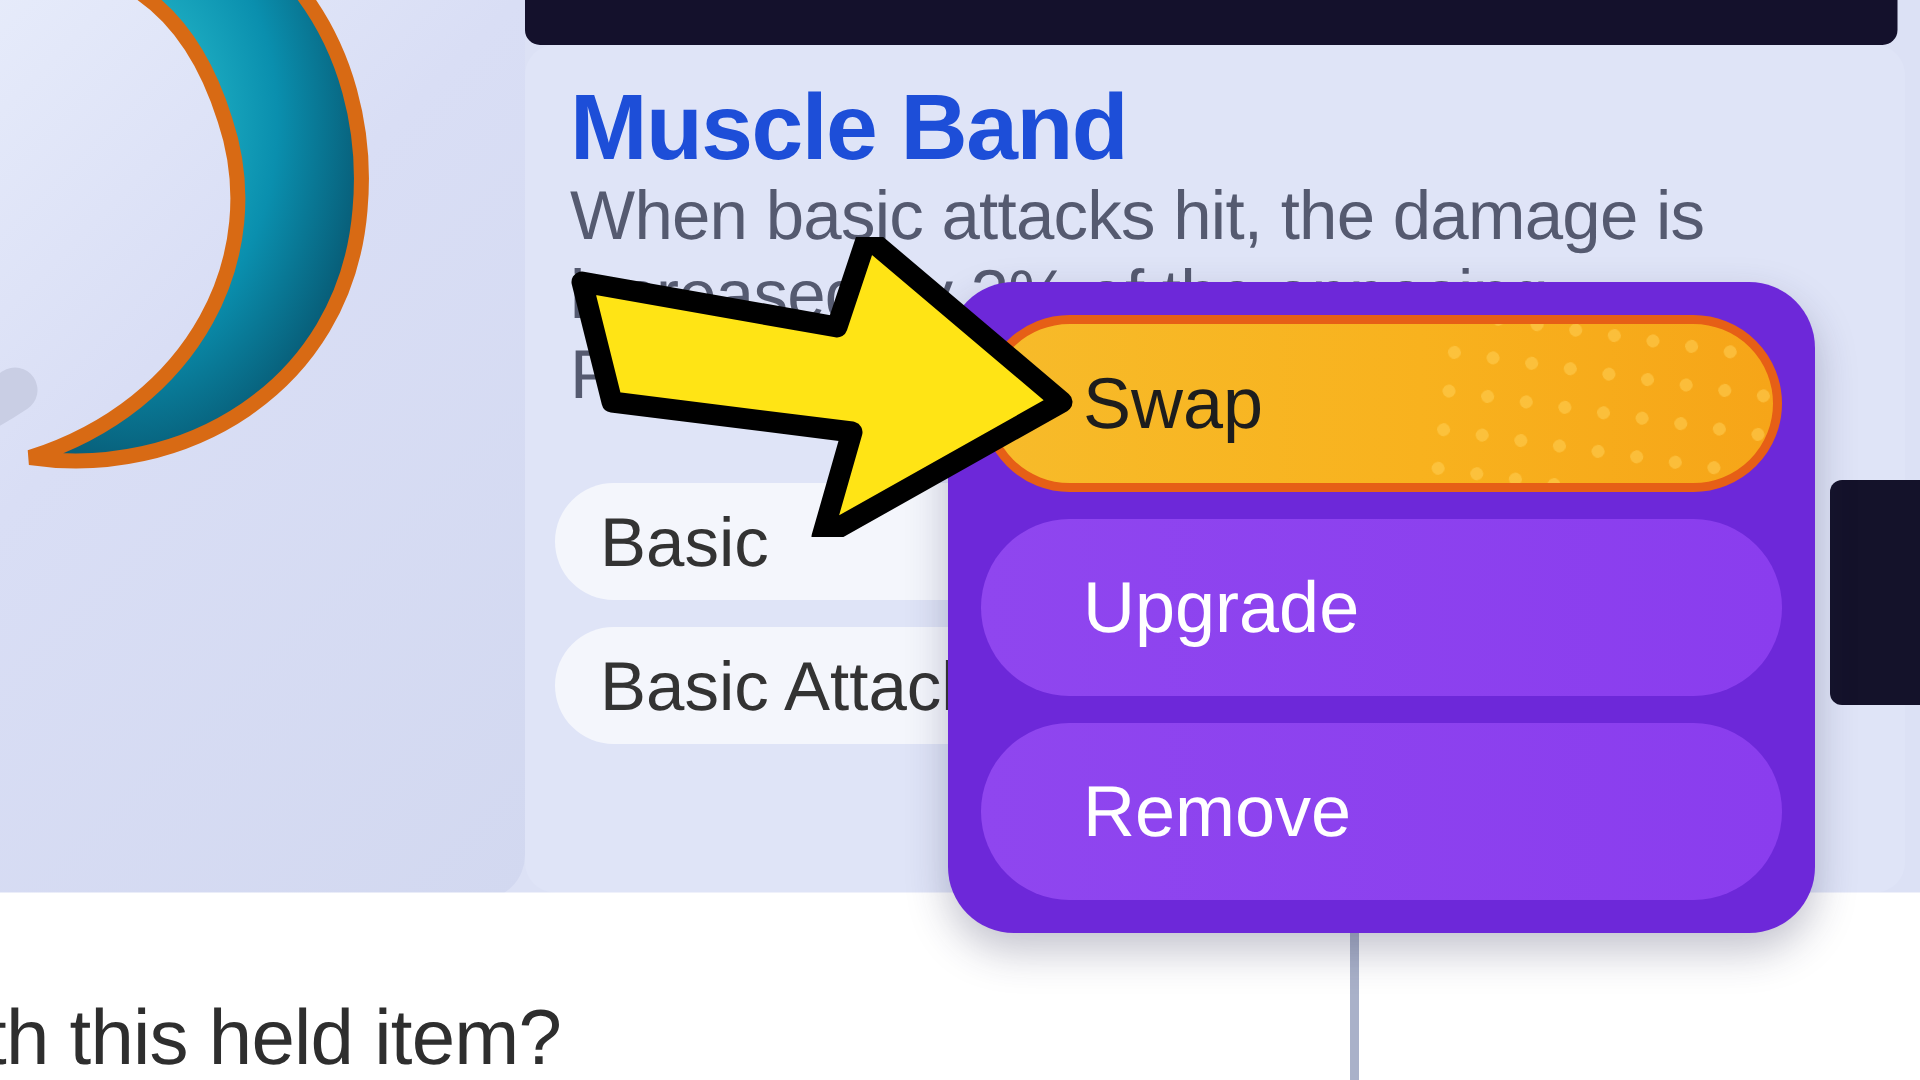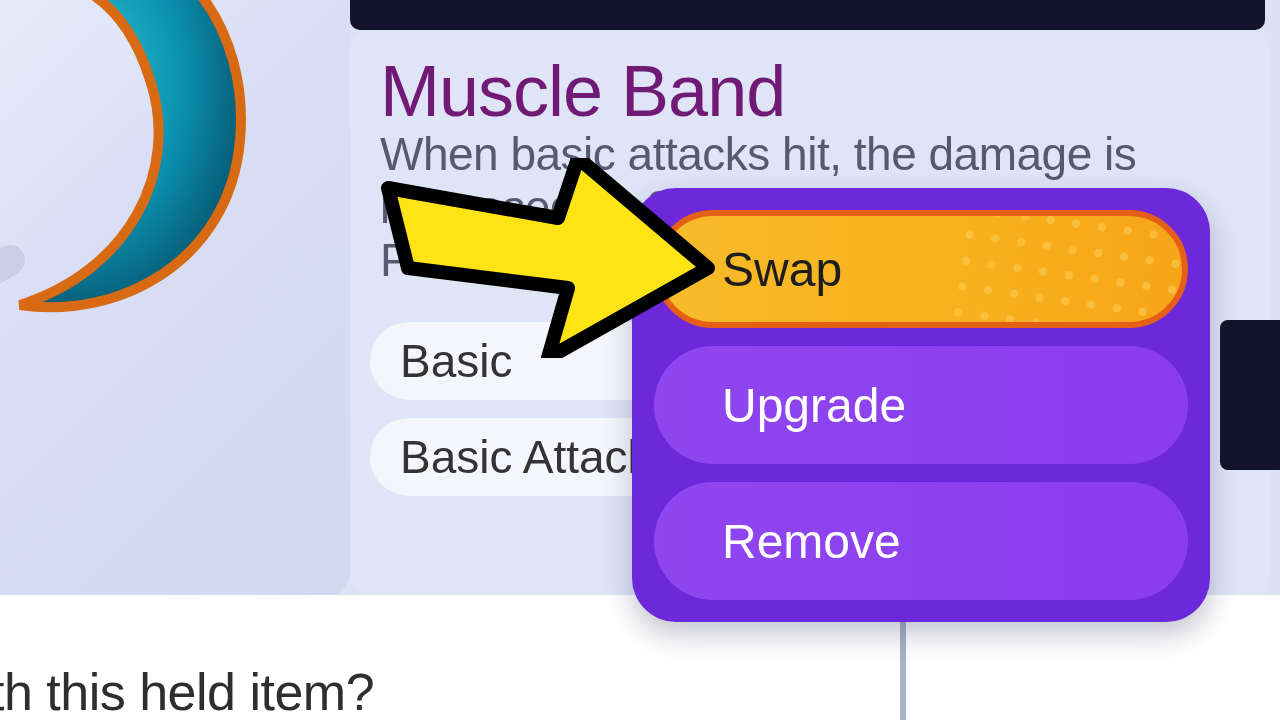--- a/index.html
+++ b/index.html
@@ -28,23 +28,23 @@
   }
 
   .info-panel {
     position: absolute;
     left: 350px; top: 30px; right: 10px; height: 565px;
     background: #dfe4f7;
     border-radius: 20px;
     padding: 20px 30px 20px 30px;
   }
   .item-title {
-    font-size: 72px;
-    font-weight: 400;
-    color: #701a75;
+    font-size: 62px;
+    font-weight: 700;
+    color: #1d4ed8;
     letter-spacing: -1px;
   }
   .item-desc {
     font-size: 46px;
     line-height: 1.15;
     color: #555a70;
     letter-spacing: -0.5px;
     max-width: 800px;
     margin-top: -4px;
   }

